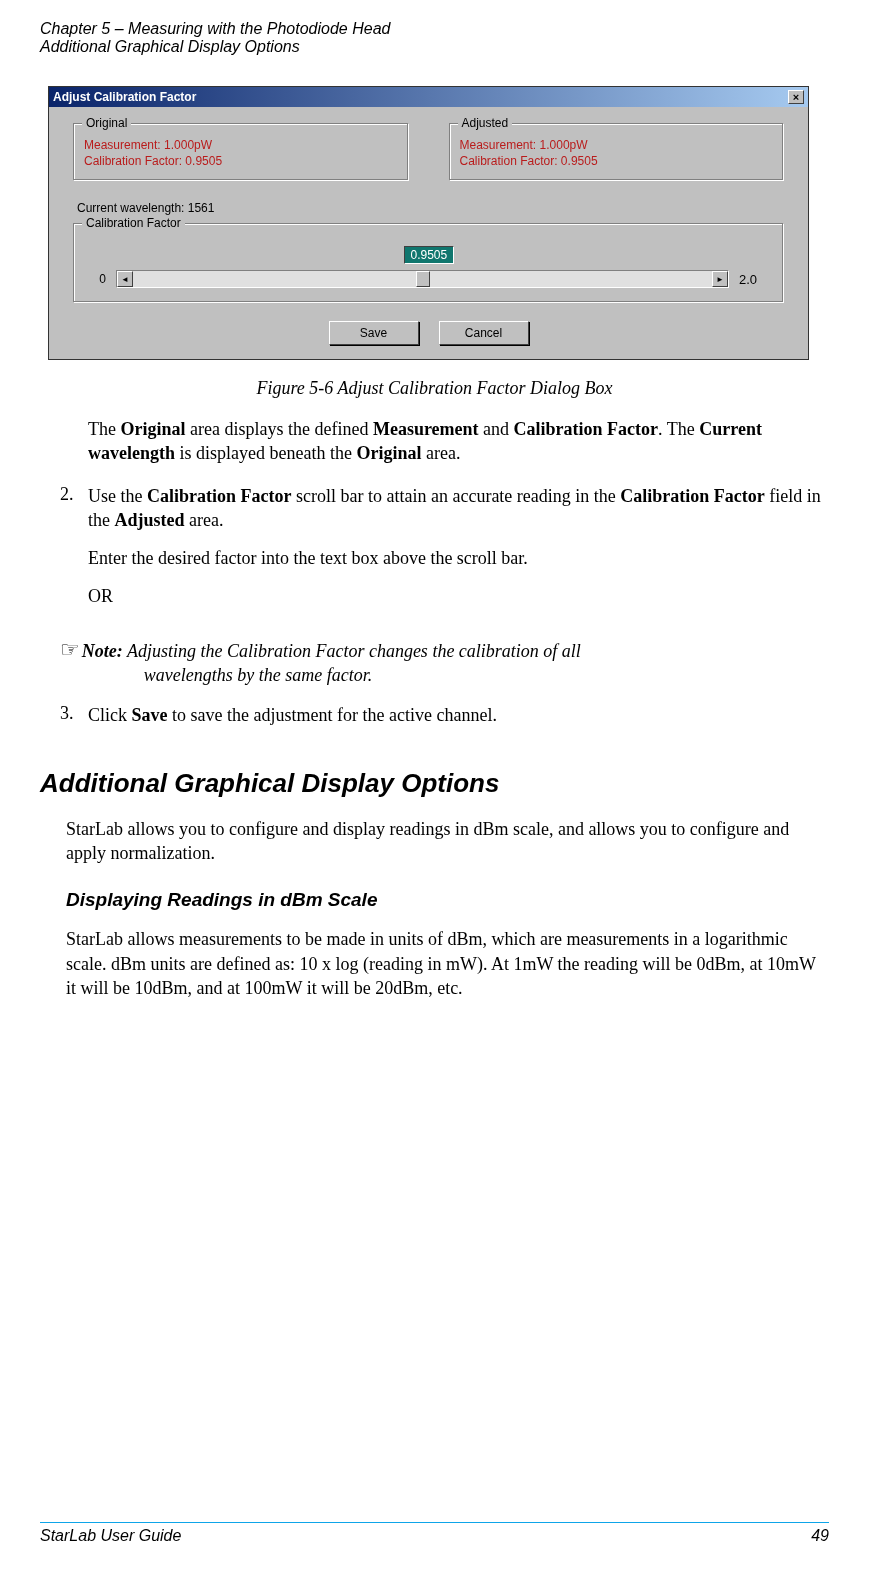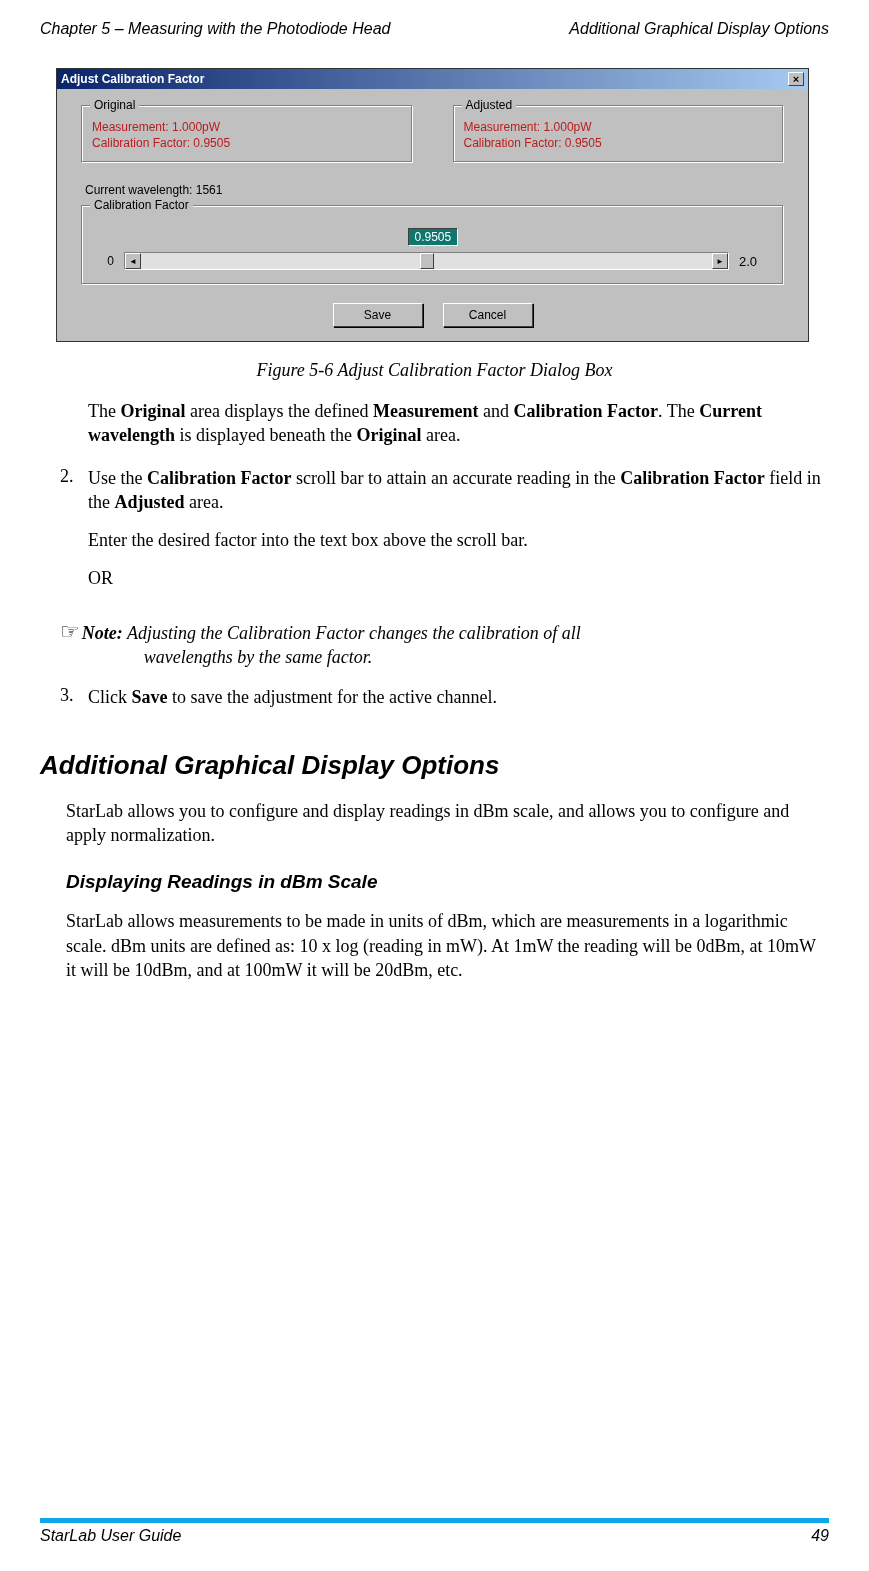--- a/index.html
+++ b/index.html
@@ -13,22 +13,23 @@
     position: relative;
     padding: 20px 40px 0 40px;
   }
   .header {
     display: flex;
     justify-content: space-between;
     font-family: Arial, Helvetica, sans-serif;
     font-style: italic;
     font-size: 16px;
     margin-bottom: 30px;
-  }
-  .dialog-wrapper { margin: 0 20px 10px 16px; }
+    flex-direction: column;
+  }
+  .dialog-wrapper { margin: 0 20px 10px 8px; }
   .dialog {
     border: 1px solid #333;
     background: #c0c0c0;
     font-family: Tahoma, Arial, sans-serif;
     font-size: 12px;
   }
   .titlebar {
     background: linear-gradient(to right, #0a246a, #a6caf0);
     color: #fff;
     font-weight: bold;
@@ -160,21 +161,21 @@
     font-family: Arial, Helvetica, sans-serif;
     font-weight: bold;
     font-style: italic;
     font-size: 19px;
     margin: 24px 0 16px 26px;
   }
   .section-para { margin-left: 26px; margin-right: 10px; line-height: 1.35; margin-bottom: 16px; }
   .footer {
     position: absolute;
     bottom: 26px; left: 40px; right: 40px;
-    border-top: 5px solid #0ea5e9;
+    border-top: 1px solid #0ea5e9;
     padding-top: 4px;
     display: flex; justify-content: space-between;
     font-family: Arial, Helvetica, sans-serif;
     font-style: italic;
     font-size: 16px;
     align-items: center;
   }
   b { font-weight: bold; }
 </style>
 </head>

